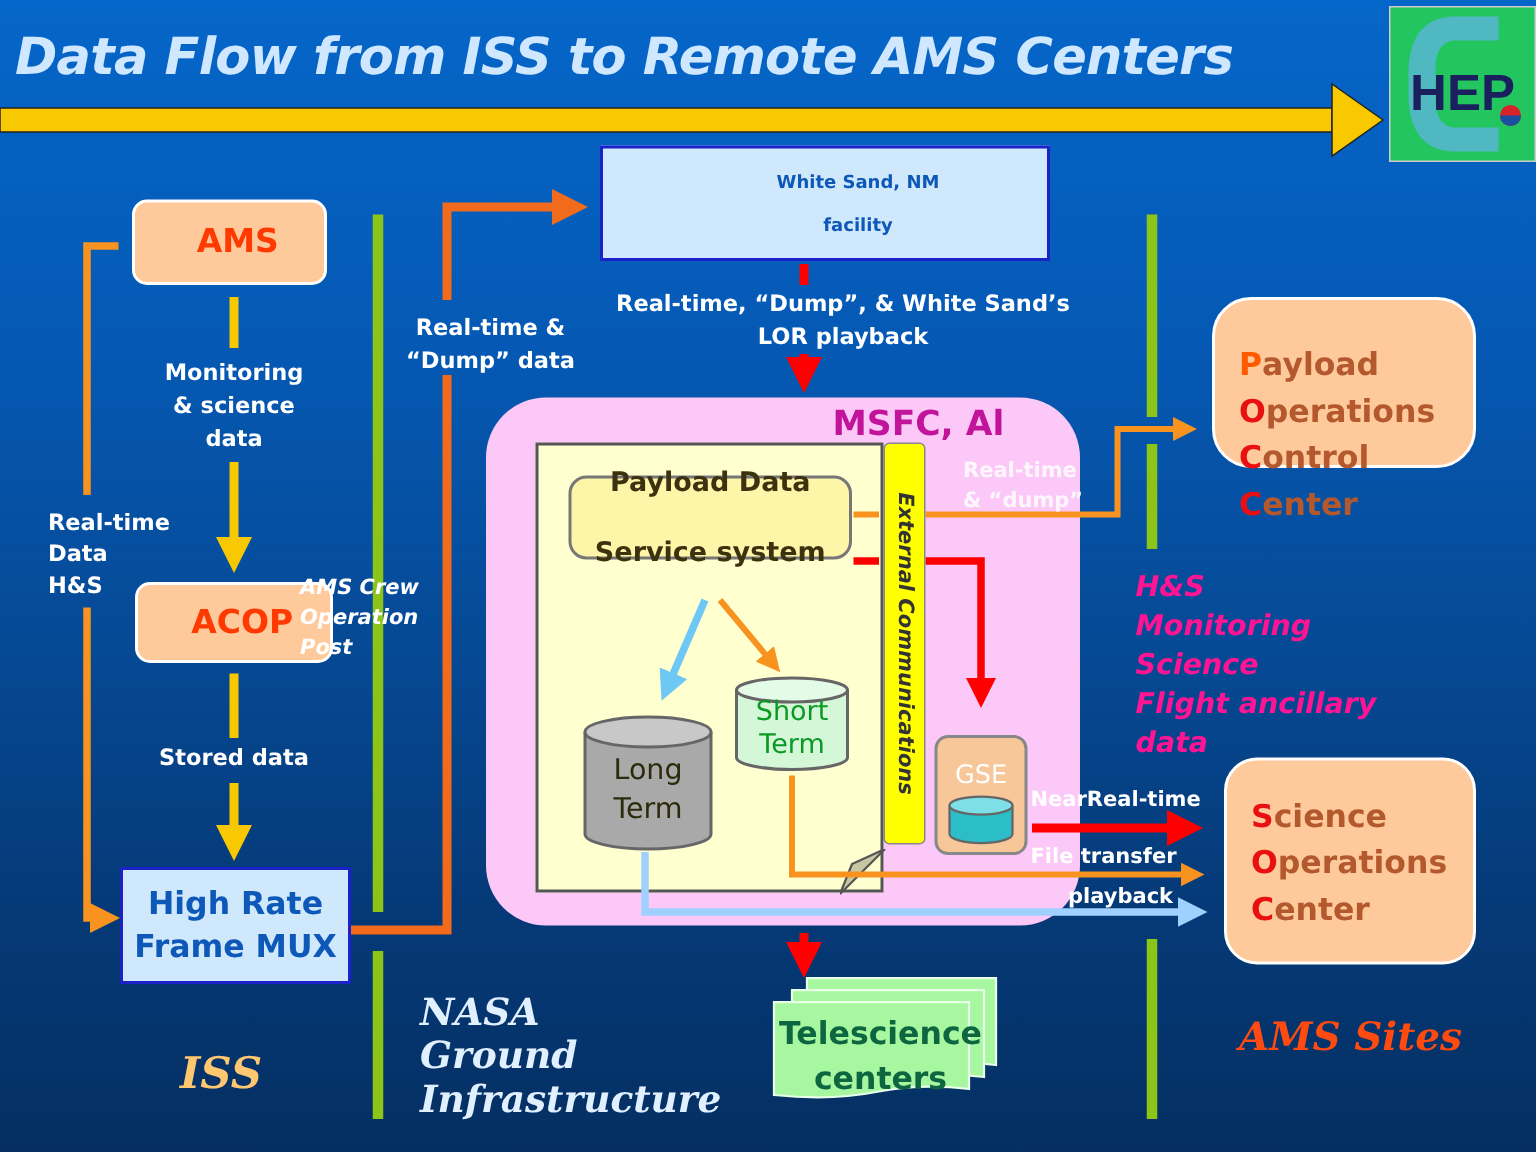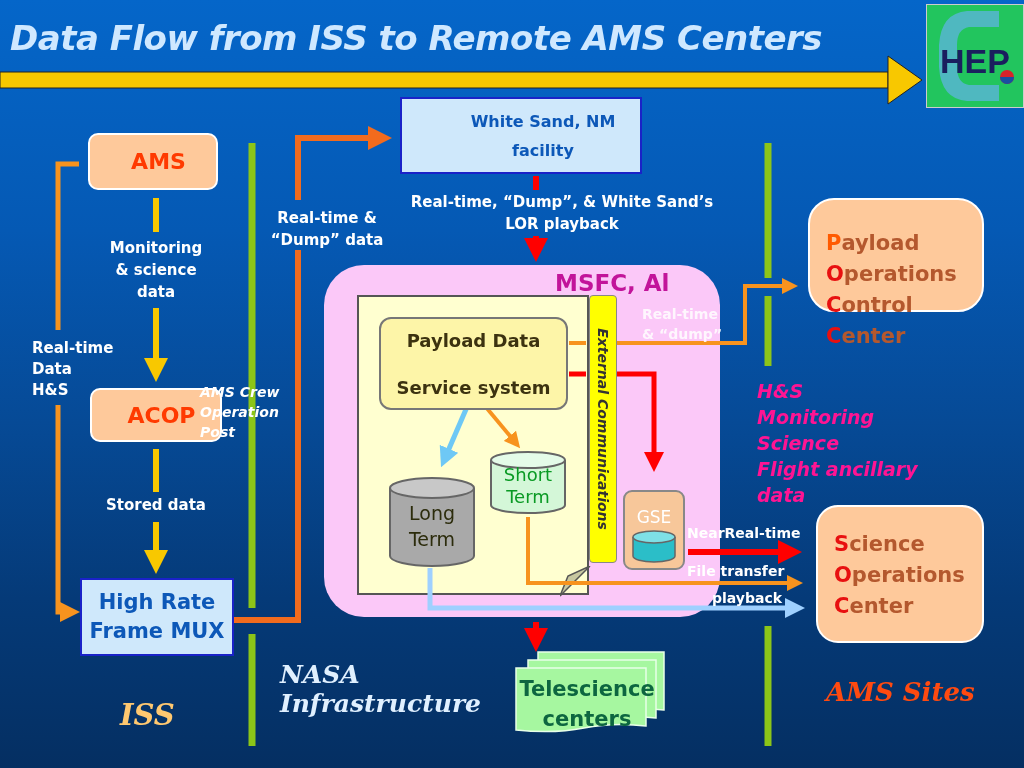--- a/index.html
+++ b/index.html
@@ -153,38 +153,38 @@
 
 <div class="lbl" style="left:96px;top:494px;width:120px;">Stored data</div>
 
 <div class="box lightblue" style="left:80px;top:578px;width:154px;height:78px;font-size:21px;line-height:29px;">
   <div>High Rate</div>
   <div>Frame MUX</div>
 </div>
 
 <div class="lbl ital" style="left:120px;top:698px;font-size:29px;line-height:34px;color:#ffc870;font-family:'DejaVu Serif',serif;">ISS</div>
 
-<div class="box lightblue" style="left:400px;top:97px;width:242px;height:77px;font-size:16px;line-height:29px;padding-left:44px;">
+<div class="box lightblue" style="left:400px;top:97px;width:300px;height:77px;font-size:12px;line-height:29px;padding-left:44px;">
   <div>White Sand, NM</div>
   <div>facility</div>
 </div>
 
 <div class="lbl" style="left:262px;top:207px;width:130px;">
   <div>Real-time &amp;</div>
   <div>“Dump” data</div>
 </div>
 
 <div class="lbl" style="left:392px;top:191px;width:340px;">
   <div>Real-time, “Dump”, &amp; White Sand’s</div>
   <div>LOR playback</div>
 </div>
 
 <div class="lbl" style="left:555px;top:268px;font-size:23px;line-height:30px;color:#c2149a;">MSFC, Al</div>
 
-<div class="box" style="left:379px;top:317px;width:189px;height:93px;background:#fdf5a8;border:2px solid #777;border-radius:12px;color:#3c3210;font-size:18px;line-height:27px;gap:20px;">
+<div class="box" style="left:379px;top:317px;width:189px;height:56px;background:#fdf5a8;border:2px solid #777;border-radius:12px;color:#3c3210;font-size:18px;line-height:27px;gap:20px;">
   <div>Payload Data</div>
   <div>Service system</div>
 </div>
 
 <div class="abs" style="left:589px;top:295px;width:26px;height:266px;background:#ffff00;border:1px solid #888;border-radius:4px;">
   <div style="position:absolute;left:26px;top:0;transform-origin:0 0;transform:rotate(90deg);width:266px;text-align:center;line-height:26px;font-size:14px;font-weight:bold;font-style:italic;color:#333;white-space:nowrap;">External Communications</div>
 </div>
 
 <div class="abs" style="left:388px;top:476px;width:88px;height:92px;">
   <svg width="88" height="92" viewBox="0 0 88 92" style="position:absolute;left:0;top:0;">
@@ -228,20 +228,21 @@
     <path d="M4,18 L134,18 L134,76 Q102,72 72,78 Q42,84 4,80 z" fill="#a6f7a0" stroke="#e8ffe8" stroke-width="1.5"></path>
   </svg>
   <div style="position:absolute;left:0;top:24px;width:150px;text-align:center;font-weight:bold;font-size:21px;line-height:30px;color:#0d6640;">
     <div>Telescience</div>
     <div>centers</div>
   </div>
 </div>
 
 <div class="lbl ital" style="left:280px;top:660px;text-align:left;font-size:25px;line-height:29px;color:#e0f0ff;font-family:'DejaVu Serif',serif;">
   <div>NASA</div>
+  <div>Ground</div>
   <div>Infrastructure</div>
 </div>
 
 <div class="abs peach" style="left:808px;top:198px;width:176px;height:114px;box-sizing:border-box;border-radius:26px;padding:28px 0 0 16px;">
   <div class="acr" id="pocc-lines">
       <div><b class="first">P</b><span>ayload</span></div>
       <div><b>O</b><span>perations</span></div>
       <div><b>C</b><span>ontrol</span></div>
       <div><b>C</b><span>enter</span></div>
     </div>

